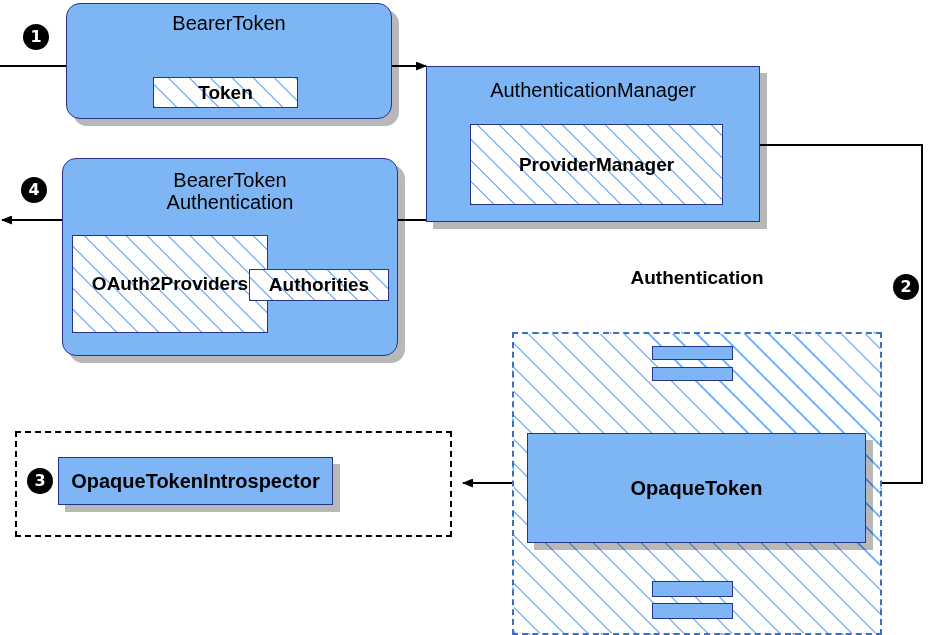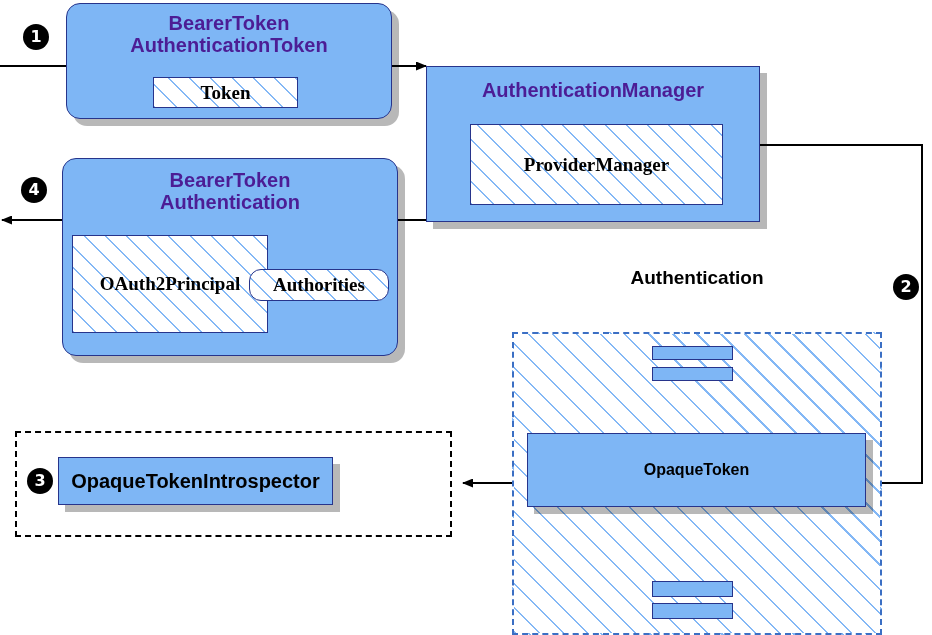--- a/index.html
+++ b/index.html
@@ -21,22 +21,22 @@
     width: 932px; height: 635px;
     pointer-events: none;
   }
   .node {
     position: absolute;
     box-sizing: border-box;
     display: flex;
     align-items: flex-end;
     justify-content: center;
     text-align: center;
-    font-weight: bold;
-    color: #4c1d95;
+    font-weight: normal;
+    color: #000000;
     line-height: 1.12;
   }
   
   .bigbox {
     background: #7eb6f5;
     border: 1.5px solid #27348b;
     border-radius: 14px;
     box-shadow: 7px 7px 0 0 rgba(0,0,0,0.28);
     flex-direction: column;
     justify-content: flex-start;
@@ -63,21 +63,20 @@
       rgba(255,255,255,0) 1.4px,
       rgba(255,255,255,0) 15px
     );
     display: flex;
     align-items: center;
     justify-content: center;
     text-align: center;
     font-weight: bold;
     color: #000000;
     line-height: 1.12;
-    font-family: Liberation Serif, serif;
   }
   
   .solidbox {
     position: absolute;
     box-sizing: border-box;
     background: #7eb6f5;
     border: 1.5px solid #27348b;
     box-shadow: 7px 7px 0 0 rgba(0,0,0,0.28);
     display: flex;
     align-items: center;
@@ -180,21 +179,20 @@
 
   <div class="grouplabel" style="left:562px; top:267px; width:270px;">
     <div>Authentication</div>
   </div>
 
   <div class="dotgroup" style="left:15px; top:431px; width:437px; height:106px;"></div>
 
   <div class="node bigbox" style="left:66px; top:3px; width:326px; height:116px; font-size:20px;">
     <div class="title">
       <div>BearerToken</div>
-      <div>AuthenticationToken</div>
     </div>
   </div>
   <div class="hatch" style="left:153px; top:77px; width:145px; height:31px; font-size:19px;">
     <span>Token</span>
   </div>
 
   <div class="node bigbox sq" style="left:426px; top:66px; width:334px; height:156px; font-size:20px; padding-top:12px;">
     <div class="title">AuthenticationManager</div>
   </div>
   <div class="hatch" style="left:470px; top:124px; width:253px; height:81px; font-size:19px;">
@@ -202,30 +200,30 @@
   </div>
 
   <div class="node bigbox" style="left:62px; top:158px; width:336px; height:198px; font-size:20px; padding-top:10px;">
     <div class="title">
       <div>BearerToken</div>
       <div>Authentication</div>
     </div>
   </div>
   <div class="hatch" style="left:72px; top:235px; width:196px; height:98px; font-size:19px; flex-direction:row;">
     <div>OAuth2</div>
-    <div>Principal</div>
-  </div>
-  <div class="hatch" style="left:249px; top:269px; width:140px; height:32px; font-size:19px;border-radius:12px;">
+    <div>Providers</div>
+  </div>
+  <div class="hatch" style="left:249px; top:269px; width:140px; height:32px; font-size:19px;">
     <span>Authorities</span>
   </div>
 
   <div class="minibar" style="left:652px; top:346px; width:81px; height:14px;"></div>
   <div class="minibar" style="left:652px; top:367px; width:81px; height:14px;"></div>
 
-  <div class="solidbox" style="left:527px; top:433px; width:339px; height:74px; font-size:16px; flex-direction:row;">
+  <div class="solidbox" style="left:527px; top:433px; width:339px; height:110px; font-size:20px; flex-direction:row;">
     <div>OpaqueToken</div>
   </div>
 
   <div class="minibar" style="left:652px; top:581px; width:81px; height:16px;"></div>
   <div class="minibar" style="left:652px; top:603px; width:81px; height:16px;"></div>
 
   <div class="solidbox" style="left:58px; top:457px; width:275px; height:48px; font-size:20px;">
     <span>OpaqueTokenIntrospector</span>
   </div>
 

